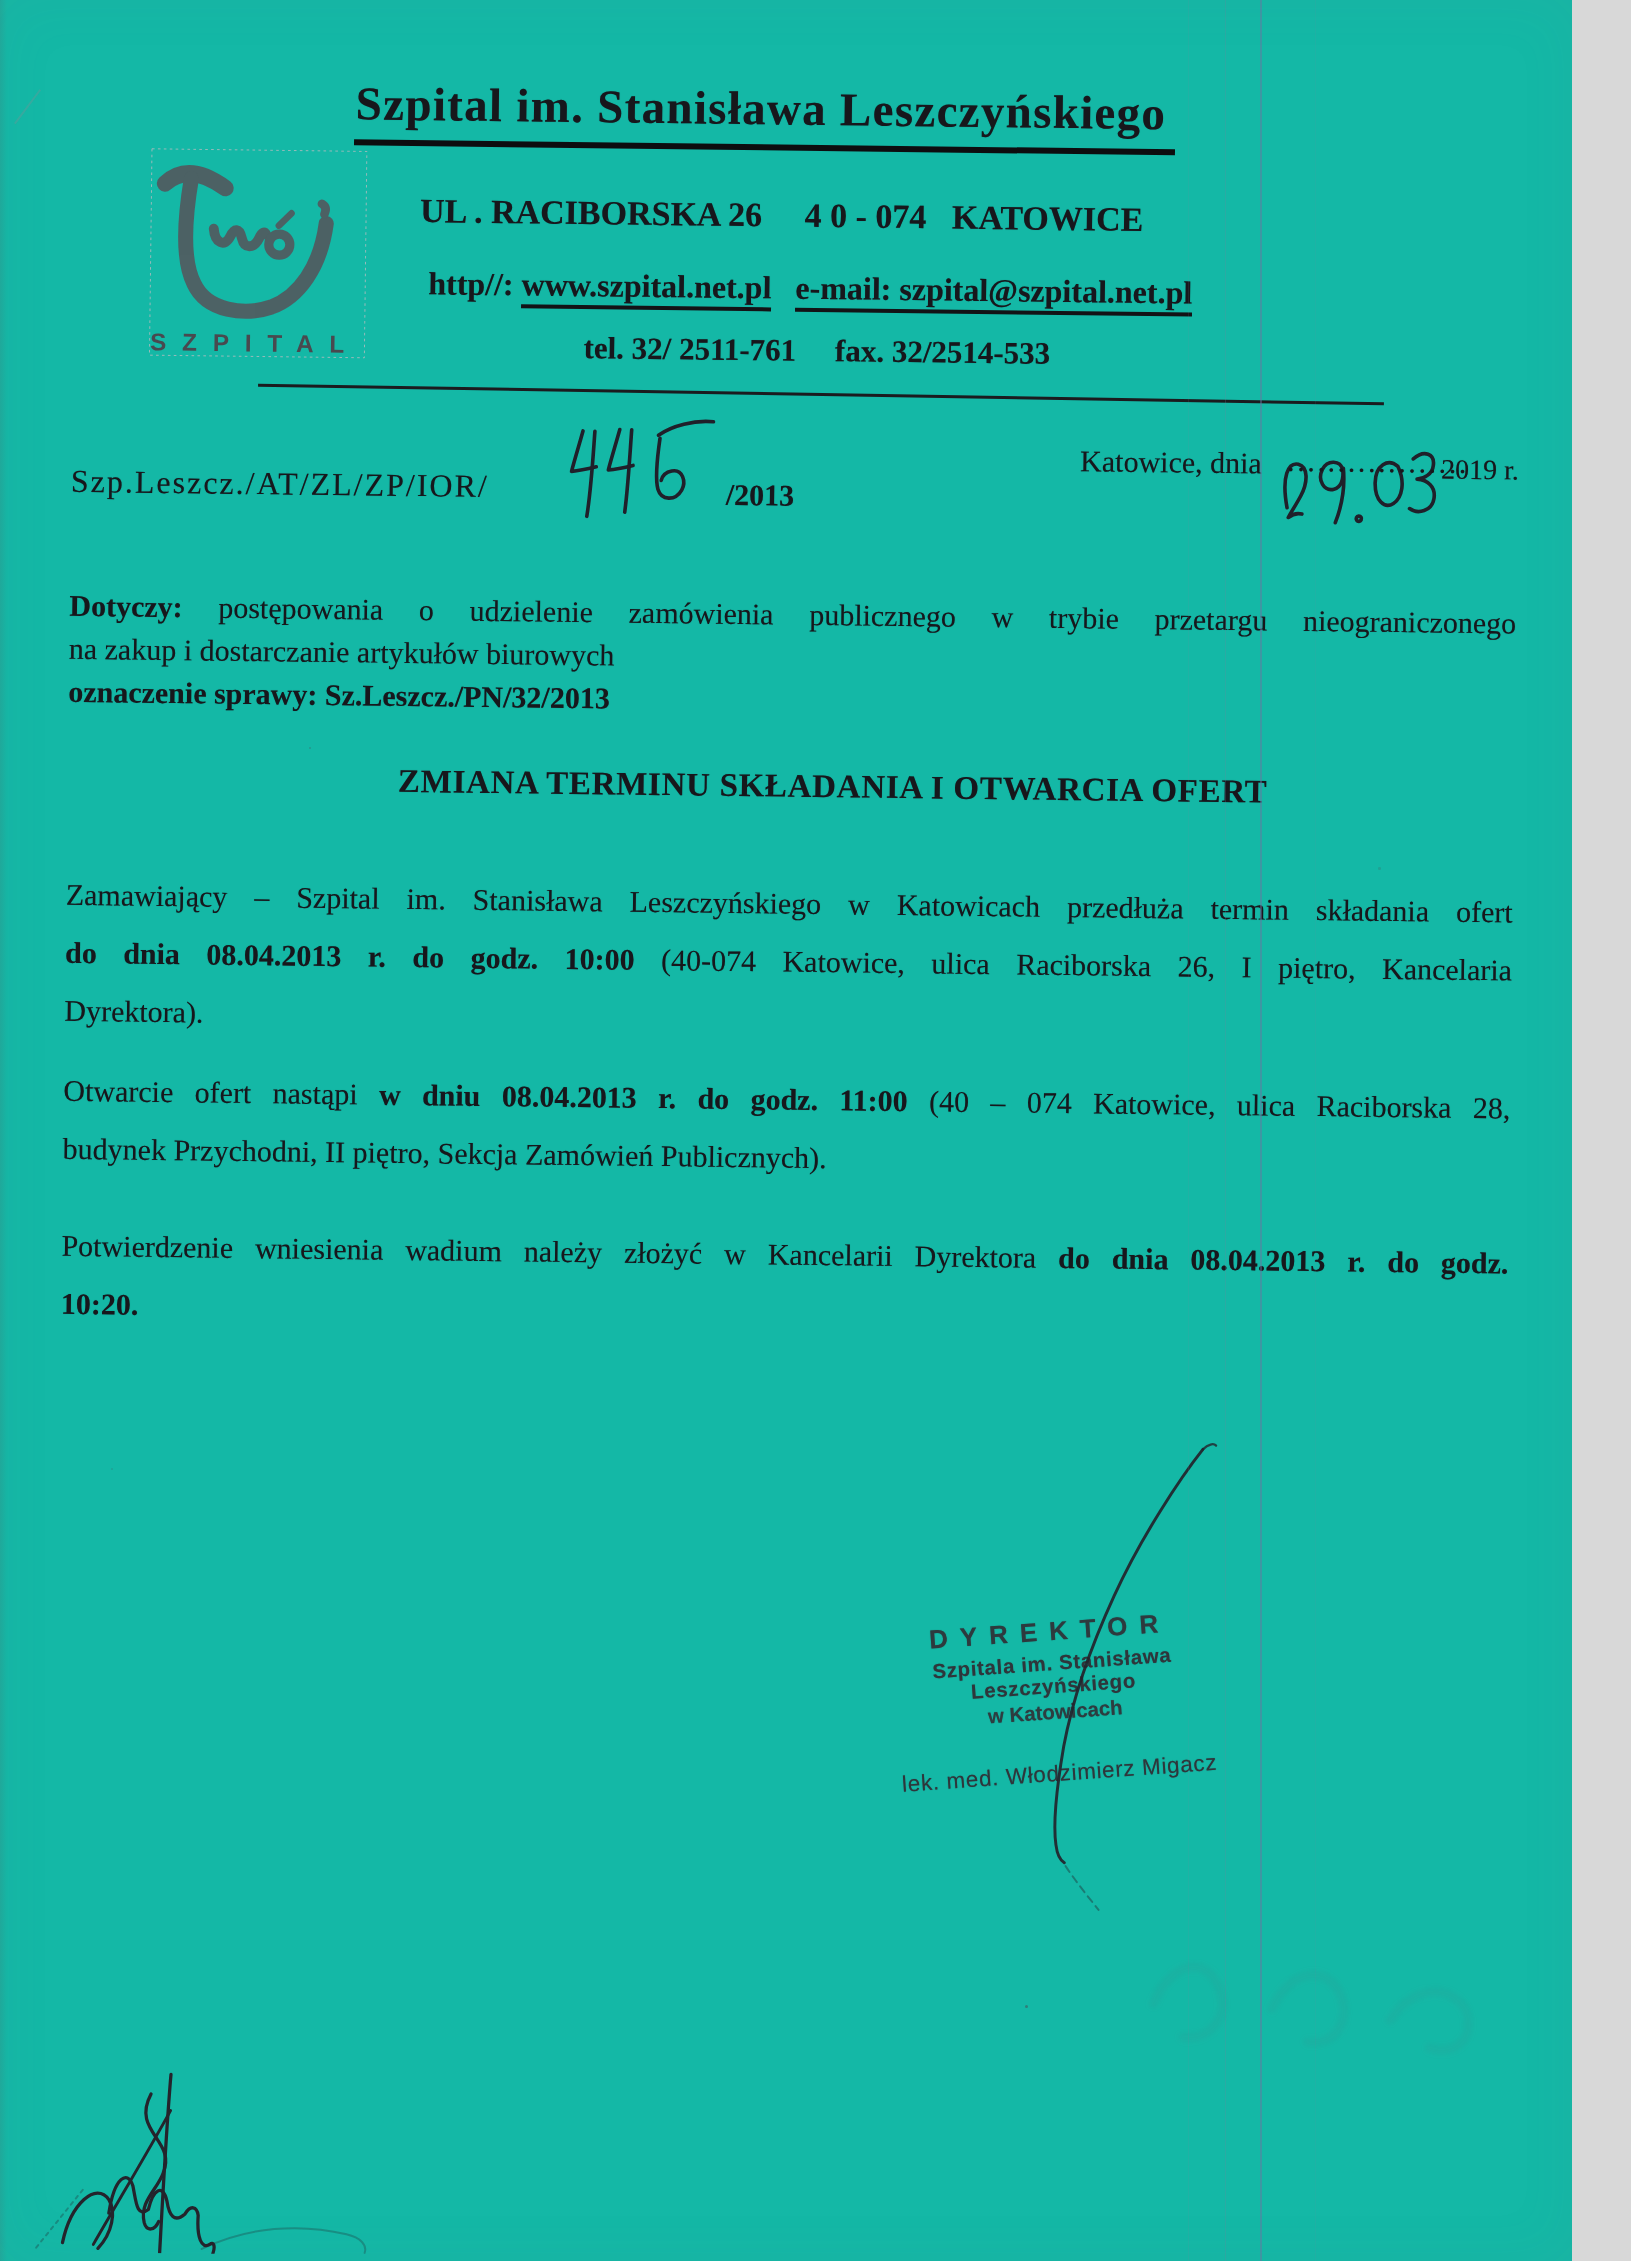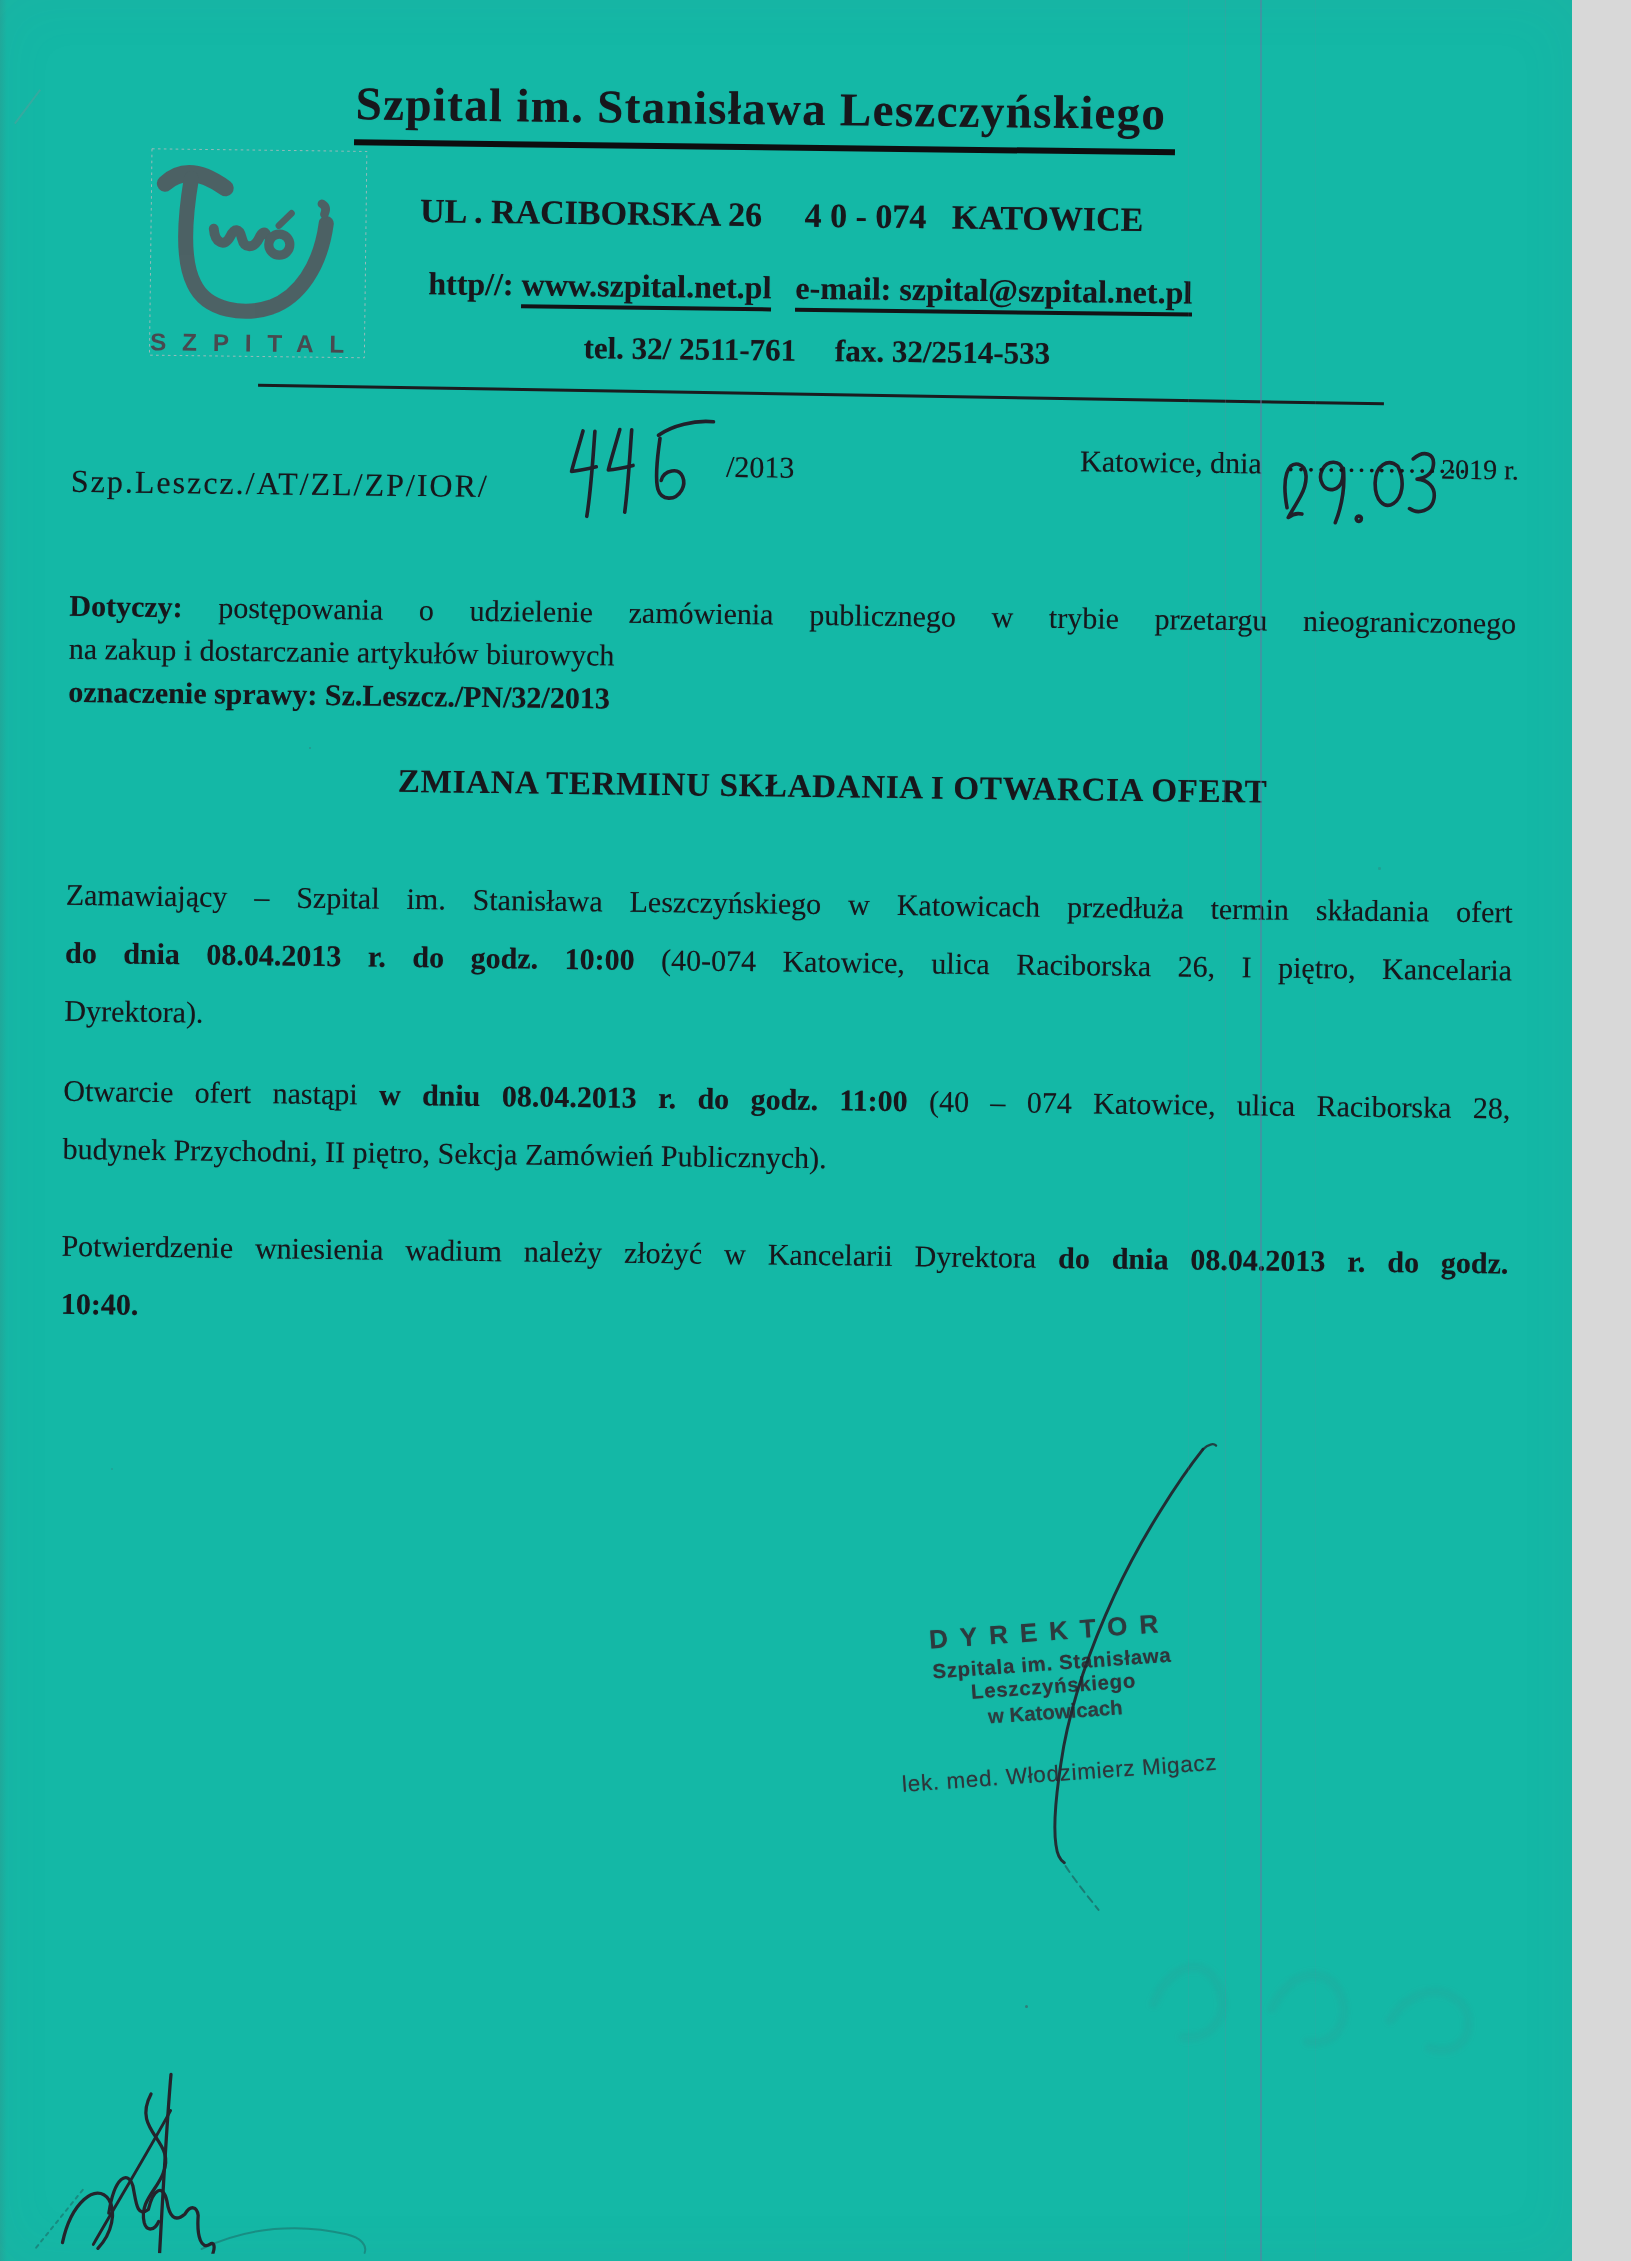--- a/index.html
+++ b/index.html
@@ -22,21 +22,21 @@
   .addr{left:409px;top:197px;font-size:34px;}
   .web{left:418px;top:270px;font-size:32px;white-space:pre;font-weight:bold;}
   .ulink{border-bottom:4px solid #131316;padding-bottom:2px;}
   .tel{left:574px;top:333px;font-size:31px;}
   .rule{left:249px;top:393px;width:1126px;height:3.3px;background:#1b1b1e;transform:rotate(0.25deg);}
   
   .logo{left:139px;top:156px;width:217px;height:209px;}
   
   .refpre{left:63px;top:472px;font-size:32px;letter-spacing:2px;}
   .refsvg{left:554px;top:409px;width:161px;height:117px;transform:rotate(-5deg);}
-  .refsuf{left:718px;top:451px;font-size:30px;}
+  .refsuf{left:718px;top:479px;font-size:30px;font-weight:bold;}
   .datepre{left:1072px;top:441px;font-size:30px;}
   .datesvg{left:1268px;top:414px;width:188px;height:117px;transform:rotate(-4deg);}
   .datedots{left:1279px;top:438px;font-size:30px;letter-spacing:2.6px;}
   .datesuf{left:1433px;top:446px;font-size:28px;}
   
   .block{left:63px;width:1447px;font-size:30px;}
   .subject{top:593px;line-height:43px;}
   .headng{left:105px;top:768px;width:1447px;text-align:center;font-size:33px;font-weight:bold;letter-spacing:0.7px;}
   .para{line-height:58px;}
   .p1{top:875px;} .p2{top:1071px;} .p3{top:1226px;}
@@ -132,21 +132,21 @@
         <div class="tline just"><span>Zamawiający – Szpital im. Stanisława Leszczyńskiego w Katowicach przedłuża termin składania ofert</span></div>
         <div class="tline just"><span class="b">do dnia 08.04.2013 r. do godz. 10:00</span><span> (40-074 Katowice, ulica Raciborska 26, I piętro, Kancelaria</span></div>
         <div class="tline"><span>Dyrektora).</span></div>
       </div>
     <div class="abs block para p2 ink">
         <div class="tline just"><span>Otwarcie ofert nastąpi </span><span class="b">w dniu 08.04.2013 r. do godz. 11:00</span><span> (40 – 074 Katowice, ulica Raciborska 28,</span></div>
         <div class="tline"><span>budynek Przychodni, II piętro, Sekcja Zamówień Publicznych).</span></div>
       </div>
     <div class="abs block para p3 ink">
         <div class="tline just"><span>Potwierdzenie wniesienia wadium należy złożyć w Kancelarii Dyrektora </span><span class="b">do dnia 08.04.2013 r. do godz.</span></div>
-        <div class="tline"><span class="b">10:40.</span></div>
+        <div class="tline"><span class="b">10:20.</span></div>
       </div>
 
     <div class="abs stamp">
       <div class="l1">DYREKTOR</div>
       <div class="l2">Szpitala im. Stanisława Leszczyńskiego</div>
       <div class="l3">w Katowicach</div>
       <div class="l4">lek. med. Włodzimierz Migacz</div>
     </div>
 
     <svg class="abs" style="left:0;top:0;width:1632px;height:2261px;pointer-events:none" viewBox="0 0 2480 3437">

